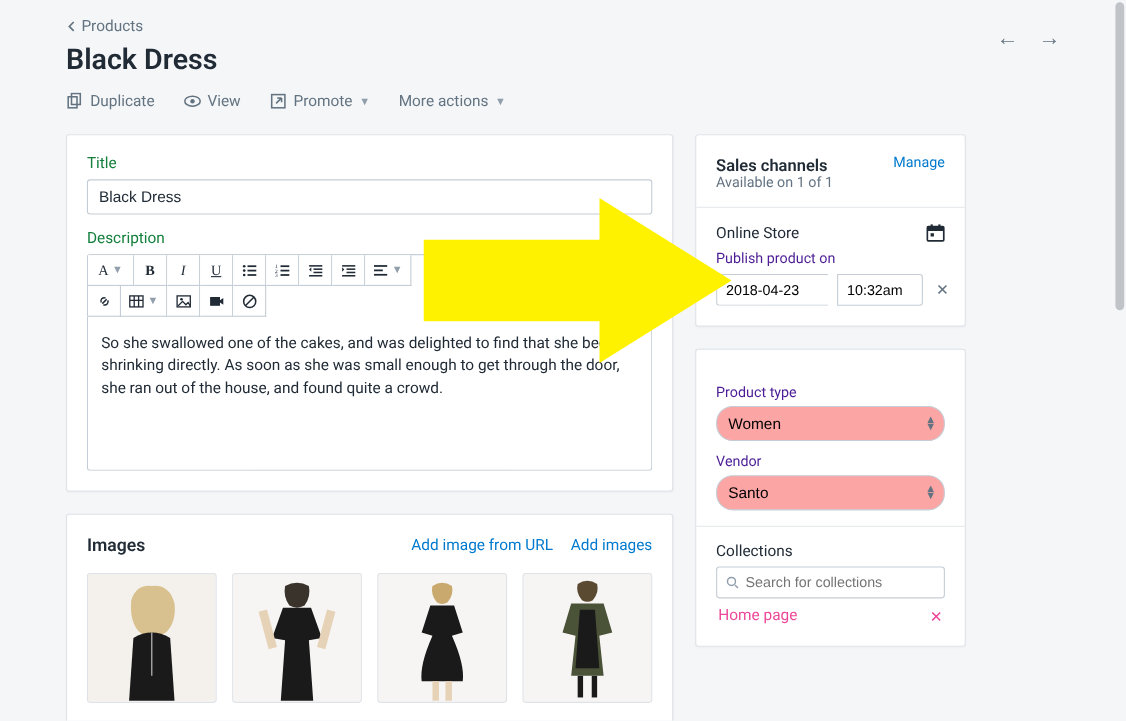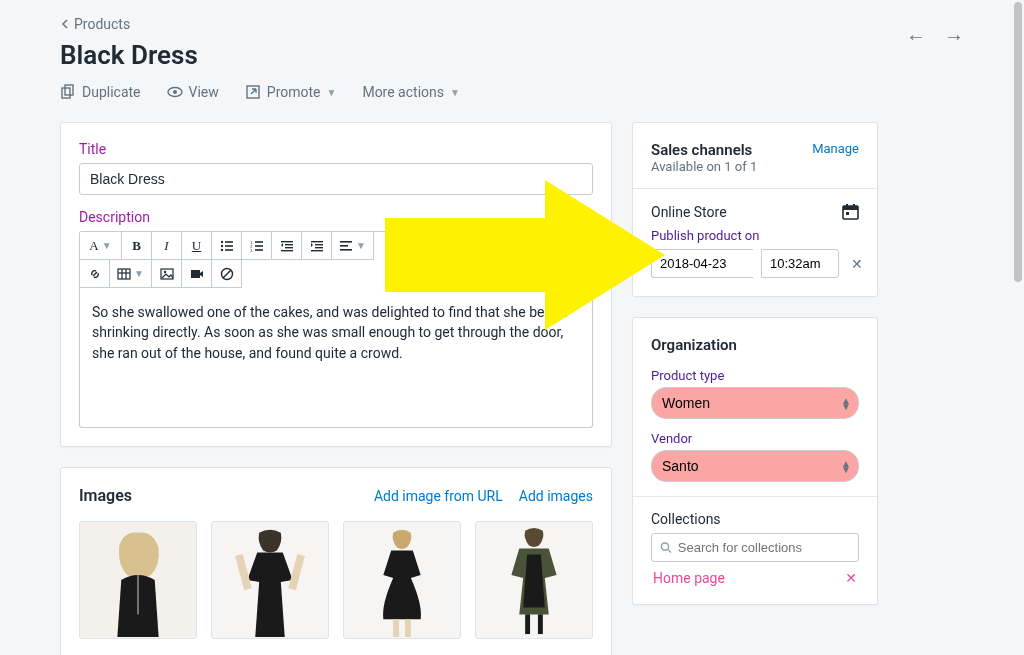--- a/index.html
+++ b/index.html
@@ -12,21 +12,21 @@
 .nav-arrows { display: flex; gap: 18px; margin-top: 6px; }
 .nav-arrows .arw { color: #637381; cursor: pointer; font-size: 20px; }
 .actions-row { display: flex; gap: 26px; margin-top: 14px; align-items: center; }
 .action { display: flex; align-items: center; gap: 6px; color: #637381; font-size: 14px; cursor: pointer; }
 .action svg { width: 16px; height: 16px; }
 .caret-down { font-size: 10px; color: #919eab; }
 .layout { display: flex; gap: 20px; margin-top: 22px; }
 .col-main { width: 552px; display: flex; flex-direction: column; gap: 20px; }
 .col-side { width: 246px; display: flex; flex-direction: column; gap: 20px; }
 .card { background: #fff; border: 1px solid #dfe3e8; border-radius: 3px; padding: 18px; box-shadow: 0 1px 2px rgba(0,0,0,0.03); }
-.label { font-size: 14px; color: #a21caf; margin-bottom: 6px; display: block; }
+.label { font-size: 14px; color: #15803d; margin-bottom: 6px; display: block; }
 .sublabel { font-size: 13px; color: #4c1d95; margin-bottom: 4px; }
 .text-input { width: 100%; border: 1px solid #c4cdd5; border-radius: 3px; padding: 7px 10px; font-size: 14px; color: #212b36; }
 .toolbar { border: 1px solid #c4cdd5; border-bottom: none; border-radius: 3px 3px 0 0; background: #fff; }
 .tb-row { display: flex; }
 .tb-btn { border: none; border-right: 1px solid #c4cdd5; border-bottom: 1px solid #c4cdd5; background: #fff; height: 28px; min-width: 30px; display: flex; align-items: center; justify-content: center; font-size: 13px; cursor: pointer; color: #212b36; padding: 0 6px; font-family: Georgia, serif; }
 .tb-btn.wide { min-width: 42px; gap: 3px; }
 .tb-btn.bold { font-family: Georgia, serif; font-weight: bold; }
 .tb-btn.italic { font-family: Georgia, serif; font-style: italic; }
 .tb-btn.under { font-family: Georgia, serif; text-decoration: underline; }
 .tb-icon { width: 14px; height: 14px; }
@@ -284,21 +284,20 @@
         </div>
         <div class="sublabel" style="margin-top:8px">Publish product on</div>
         <div class="date-row">
           <input class="date-input" value="2018-04-23" style="">
           <input class="time-input" value="10:32am" style="">
           <span class="close-x">✕</span>
         </div>
       </div>
 
       <div class="card">
-        <div class="side-title">Organization</div>
         <div style="height:14px"></div>
         <div class="sublabel">Product type</div>
         <div class="select-wrap">
           <input class="select" value="Women" style="">
           <span class="select-caret">
               <span>▲</span>
               <span>▼</span>
             </span>
         </div>
         <div style="height:12px"></div>

